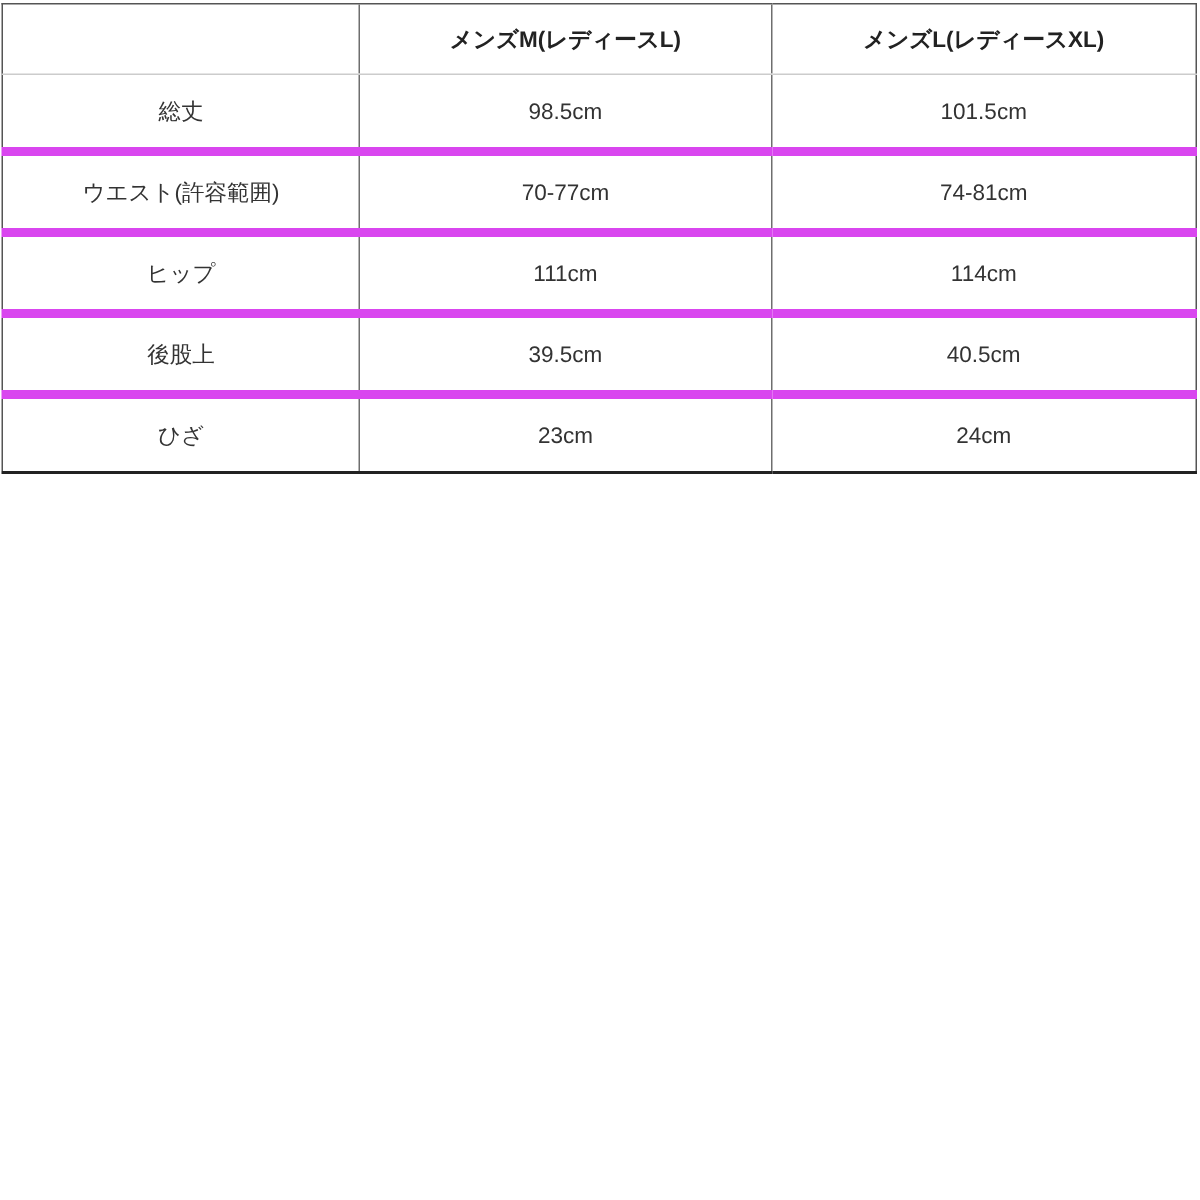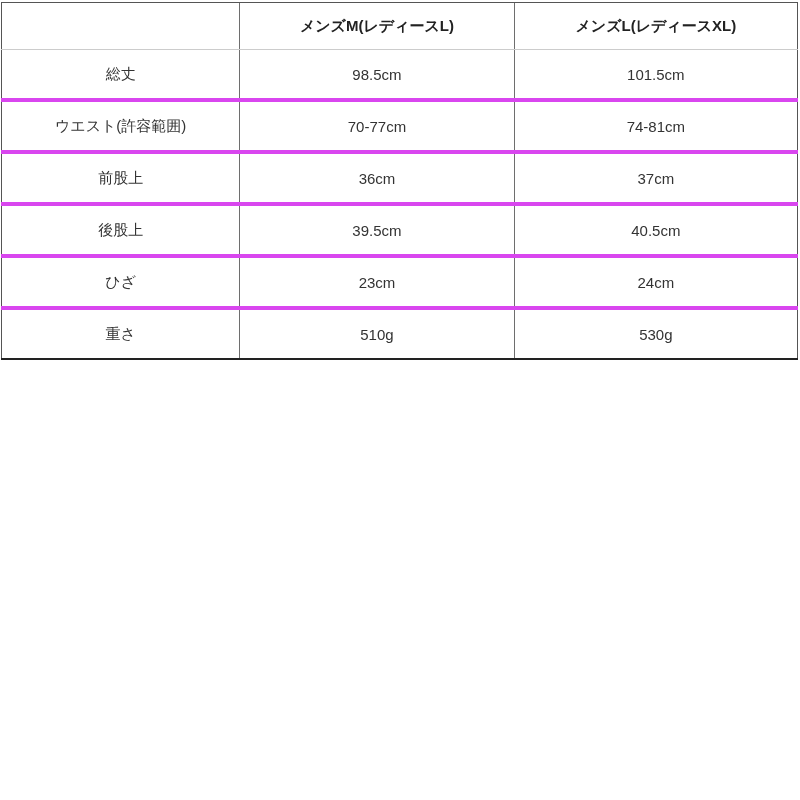--- a/index.html
+++ b/index.html
@@ -46,21 +46,21 @@
   }
   
   table.size-chart thead th { border-top: 1px solid #555555; }
   table.size-chart th:first-child,
   table.size-chart td:first-child { border-left: 1px solid #555555; }
   table.size-chart th:last-child,
   table.size-chart td:last-child { border-right: 1px solid #555555; }
 
   
   table.size-chart thead th { border-bottom: 1px solid #cccccc; height: 46px; }
-  table.size-chart tbody td { border-bottom: 4px solid #d946ef; height: 48px; }
+  table.size-chart tbody td { border-bottom: 6px solid #d946ef; height: 48px; }
   
   table.size-chart tbody tr:last-child td { border-bottom: 2px solid #222222; }
 
   table.size-chart thead th {
     font-weight: 700;
     color: #222222;
     font-size: 15px;
   }
 </style>
 </head>
@@ -85,34 +85,29 @@
         <td>総丈</td>
         <td>98.5cm</td>
         <td>101.5cm</td>
       </tr>
       <tr>
         <td>ウエスト(許容範囲)</td>
         <td>70-77cm</td>
         <td>74-81cm</td>
       </tr>
       <tr>
-        <td>前股上</td>
-        <td>36cm</td>
-        <td>37cm</td>
+        <td>ヒップ</td>
+        <td>111cm</td>
+        <td>114cm</td>
       </tr>
       <tr>
         <td>後股上</td>
         <td>39.5cm</td>
         <td>40.5cm</td>
       </tr>
       <tr>
         <td>ひざ</td>
         <td>23cm</td>
         <td>24cm</td>
       </tr>
-      <tr>
-        <td>重さ</td>
-        <td>510g</td>
-        <td>530g</td>
-      </tr>
     </tbody>
   </table>
 </div>
 
 </body></html>

